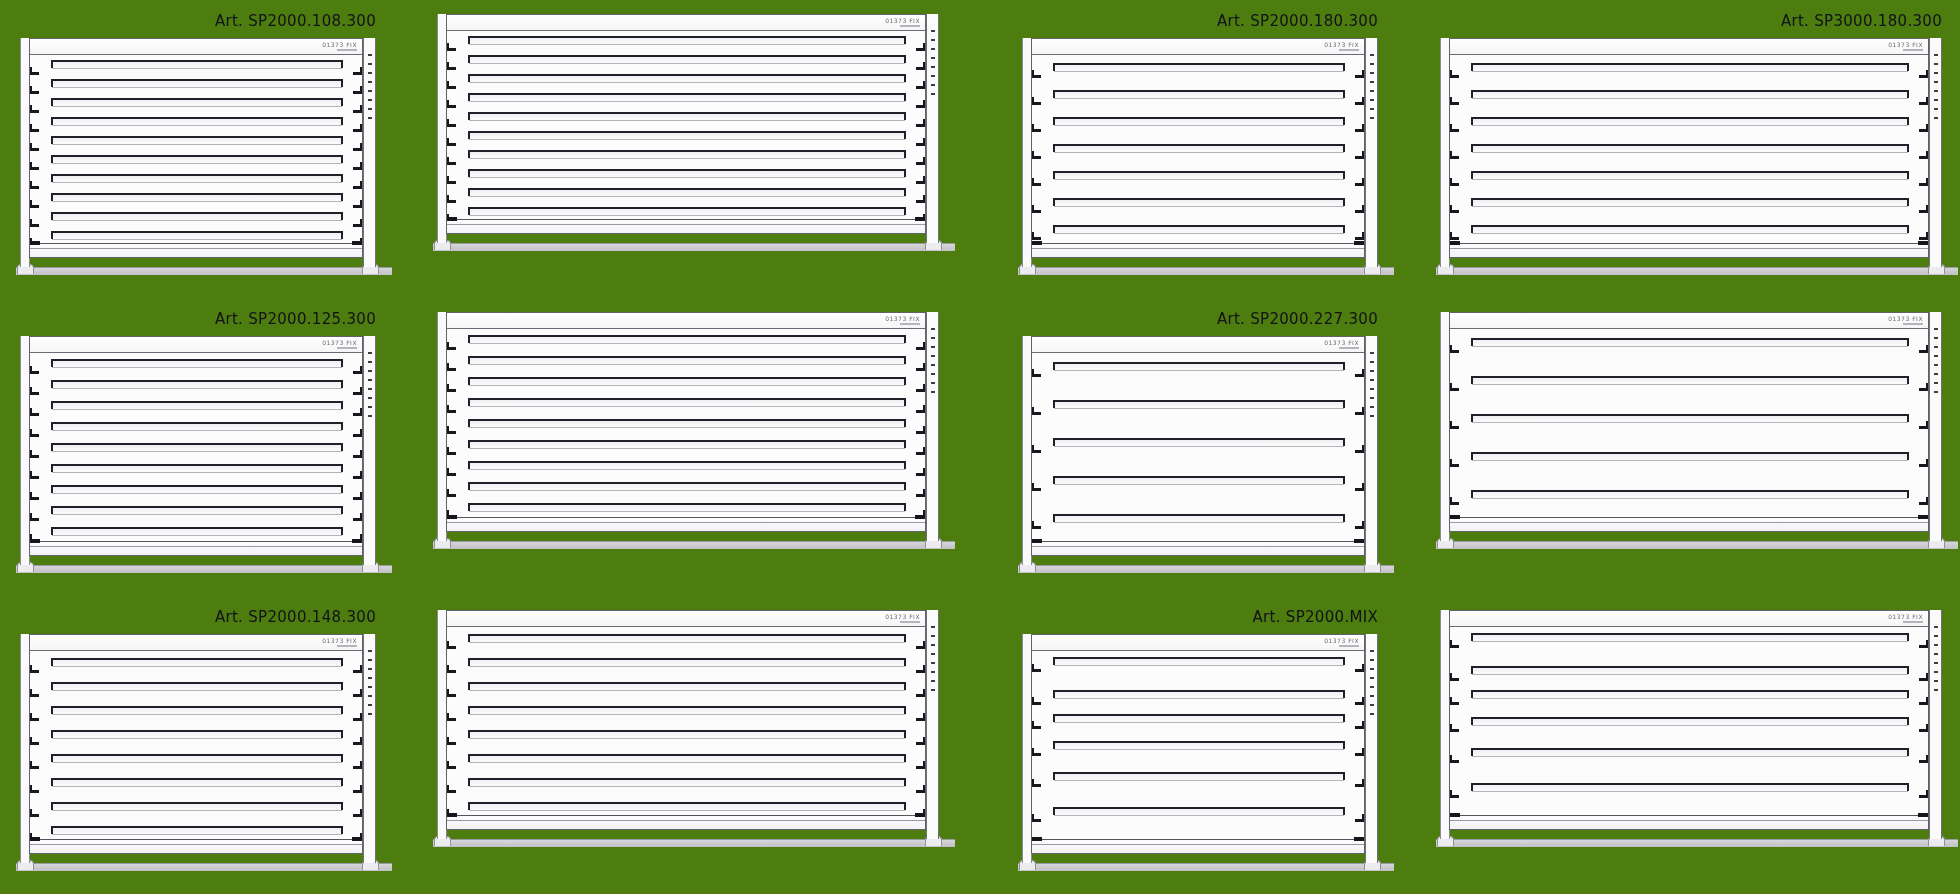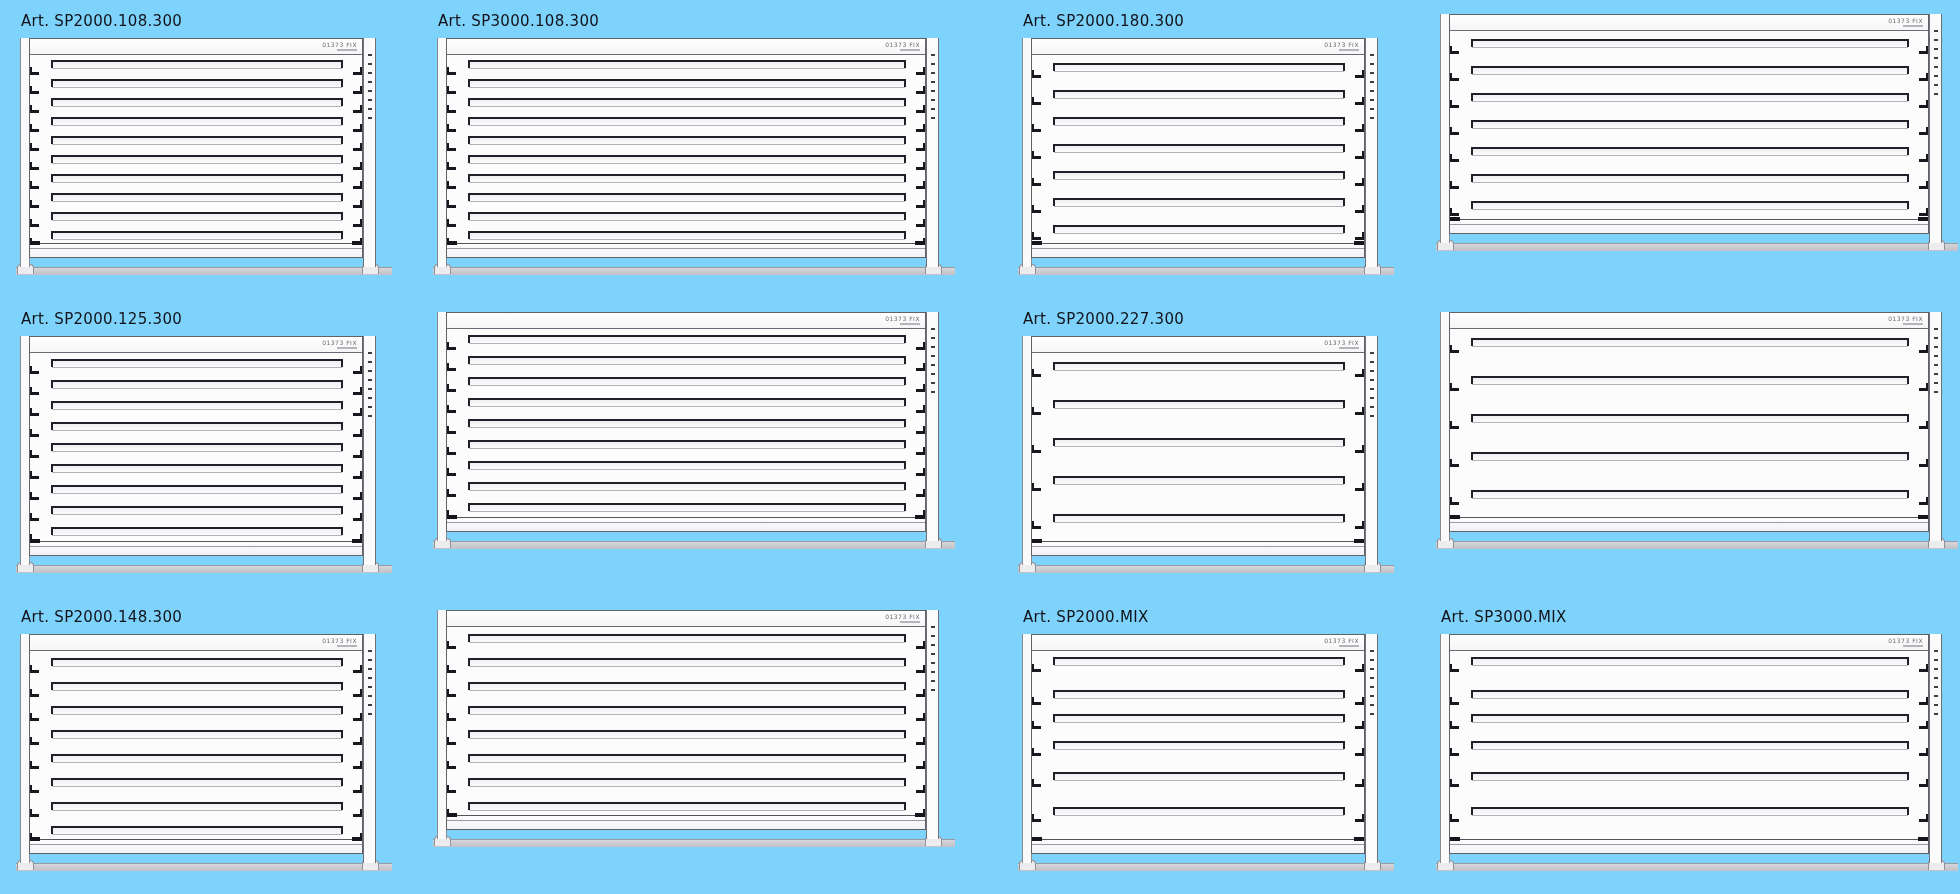--- a/index.html
+++ b/index.html
@@ -1,19 +1,19 @@
 <!DOCTYPE html>
 <html><head>
 <meta charset="utf-8">
 <style>
   html,body{margin:0;padding:0;background:#ffffff;}
   body{width:1960px;height:894px;position:relative;overflow:hidden;
        font-family:"DejaVu Sans","Liberation Sans",sans-serif;}
 
-  .sheet{position:absolute;inset:0;background:#7dd3fc;}
+  .sheet{position:absolute;inset:0;background:#4d7c0f;text-align:right;}
 
   .tile{position:absolute;margin:0;}
   .c1{left:20px;width:356px}
   .c2{left:437px;width:502px}
   .c3{left:1022px;width:356px}
   .c4{left:1440px;width:502px}
   .r1{top:12px}
   .r2{top:310px}
   .r3{top:608px}
 
@@ -124,21 +124,20 @@
           </div>
         <div class="bottom-rail">
           <span class="rail-clip l"></span>
           <span class="rail-clip r"></span>
         </div>
       </div>
     </div>
   </figure>
 
   <figure class="tile c2 r1">
-    <figcaption class="tile-title">Art. SP3000.108.300</figcaption>
     <div class="drawing">
       <div class="ground"></div>
       <div class="foot l"></div>
       <div class="foot r"></div>
       <div class="left-post"></div>
       <div class="right-post">
           <div class="post-marks"></div>
         </div>
       <div class="panel">
         <div class="top-rail">
@@ -225,20 +224,21 @@
           </div>
         <div class="bottom-rail">
           <span class="rail-clip l"></span>
           <span class="rail-clip r"></span>
         </div>
       </div>
     </div>
   </figure>
 
   <figure class="tile c4 r1">
+    <figcaption class="tile-title">Art. SP3000.180.300</figcaption>
     <div class="drawing">
       <div class="ground"></div>
       <div class="foot l"></div>
       <div class="foot r"></div>
       <div class="left-post"></div>
       <div class="right-post">
           <div class="post-marks"></div>
         </div>
       <div class="panel">
         <div class="top-rail">
@@ -592,21 +592,20 @@
           </div>
         <div class="bottom-rail">
           <span class="rail-clip l"></span>
           <span class="rail-clip r"></span>
         </div>
       </div>
     </div>
   </figure>
 
   <figure class="tile c4 r3">
-    <figcaption class="tile-title">Art. SP3000.MIX</figcaption>
     <div class="drawing">
       <div class="ground"></div>
       <div class="foot l"></div>
       <div class="foot r"></div>
       <div class="left-post"></div>
       <div class="right-post">
           <div class="post-marks"></div>
         </div>
       <div class="panel">
         <div class="top-rail">

